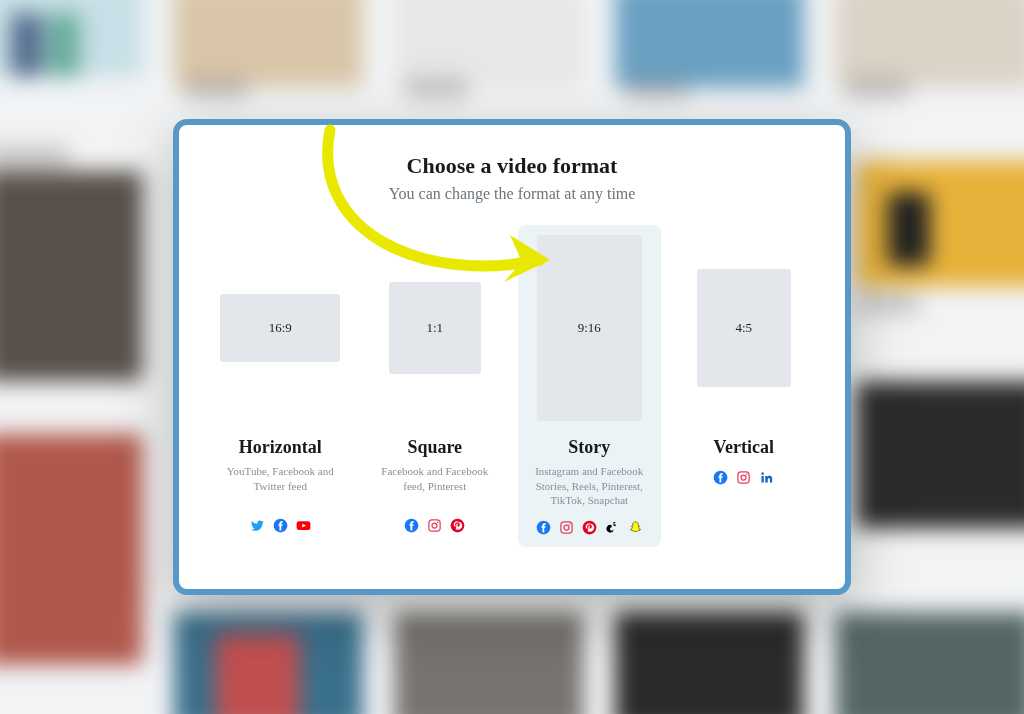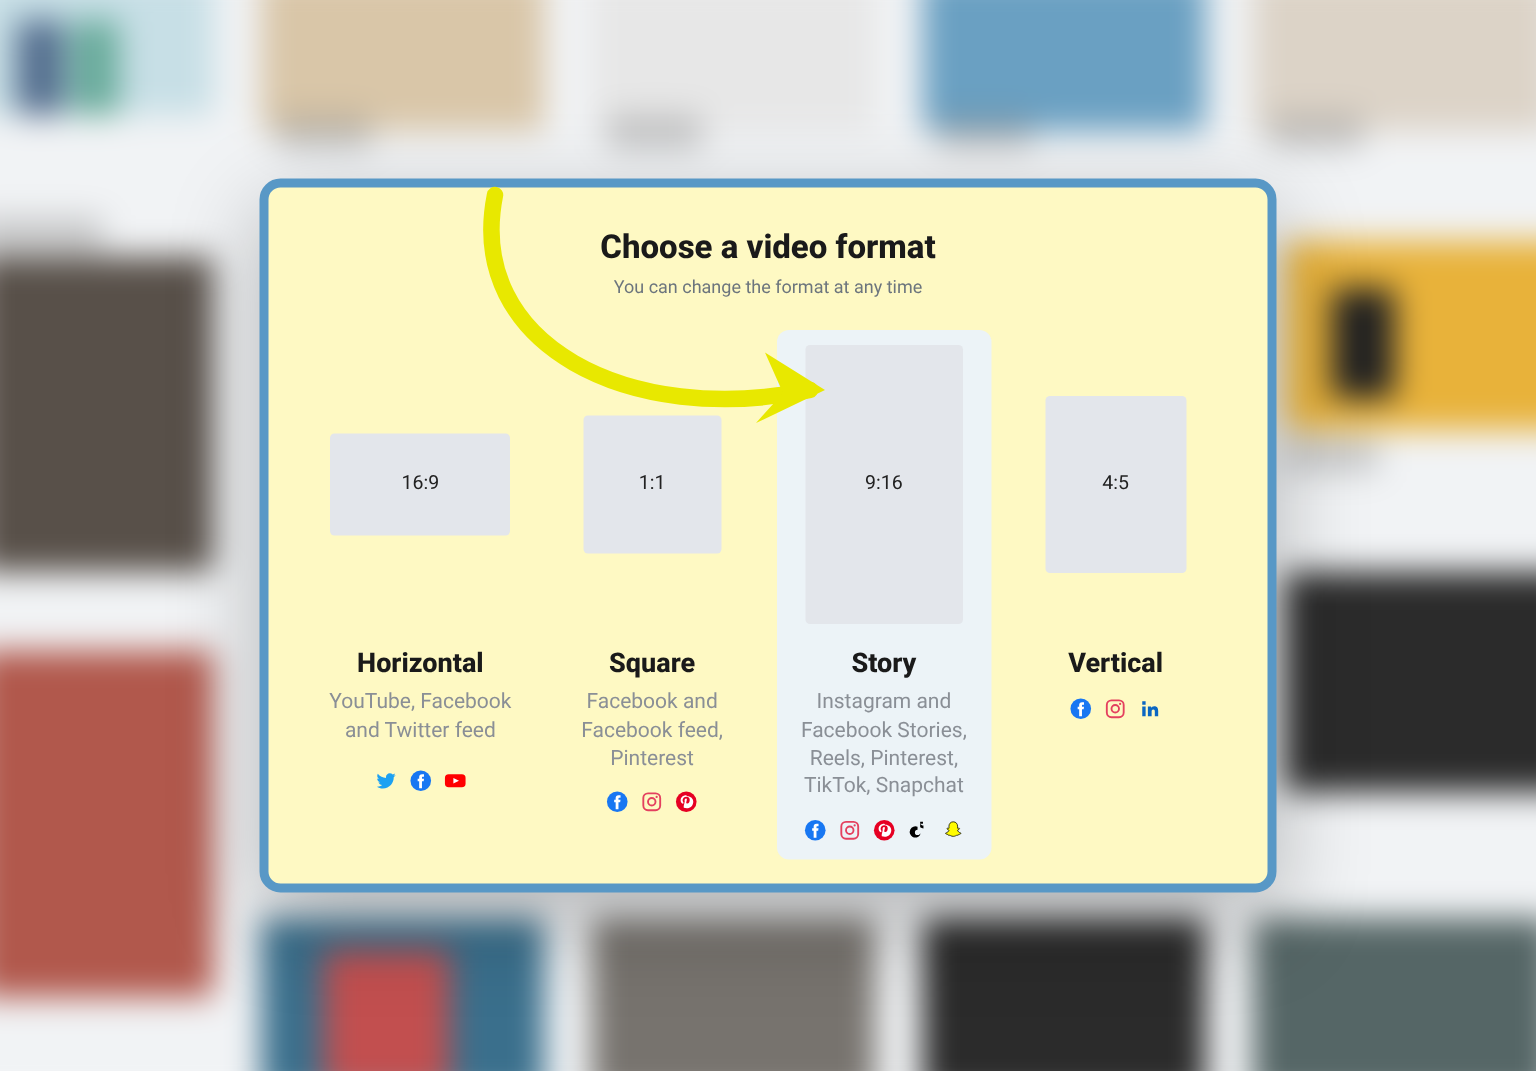--- a/index.html
+++ b/index.html
@@ -61,37 +61,38 @@
   .modal-wrap {
     position: absolute;
     inset: 0;
     display: flex;
     align-items: center;
     justify-content: center;
   }
   .modal {
     position: relative;
     width: 606px;
-    background: #fef9c3;
+    background: #ffffff;
     border-radius: 14px;
     border: 6px solid #5898c6;
     box-shadow: 0 20px 60px rgba(0,0,0,.25);
-    padding: 28px 30px 16px;
+    padding: 28px 30px 42px;
+    font-family: Liberation Serif, serif;
   }
   .modal h1 {
     margin: 0 0 6px;
     text-align: center;
     font-size: 22px;
     font-weight: 800;
     color: #1a1a1a;
   }
   .modal p.sub {
     margin: 0 0 22px;
     text-align: center;
-    font-size: 12px;
+    font-size: 16px;
     color: #6c757d;
   }
 
   .options {
     display: flex;
     justify-content: flex-start;
     gap: 12px;
   }
   .option {
     flex: 1 1 0;
@@ -125,21 +126,21 @@
   .shape.st { width: 105px; height: 186px; }
   .shape.v  { width: 94px;  height: 118px; }
 
   .opt-title {
     font-size: 18px;
     font-weight: 800;
     color: #1a1a1a;
     margin: 14px 0 6px;
   }
   .opt-desc {
-    font-size: 14px;
+    font-size: 11px;
     line-height: 1.35;
     color: #8a8f96;
     min-height: 42px;
   }
   .icons {
     margin-top: 12px;
     display: flex;
     justify-content: center;
     gap: 8px;
   }

